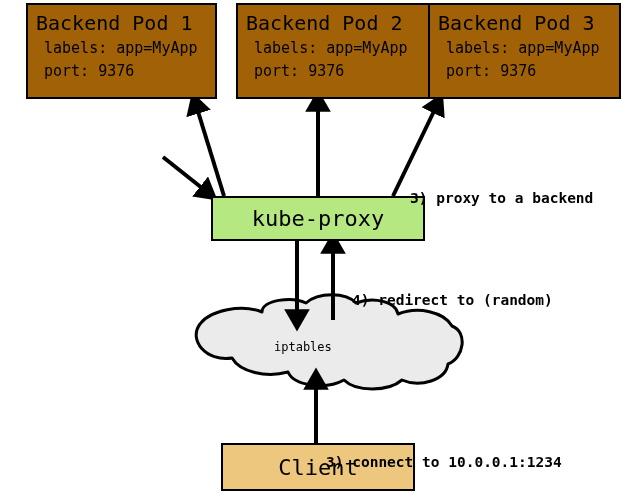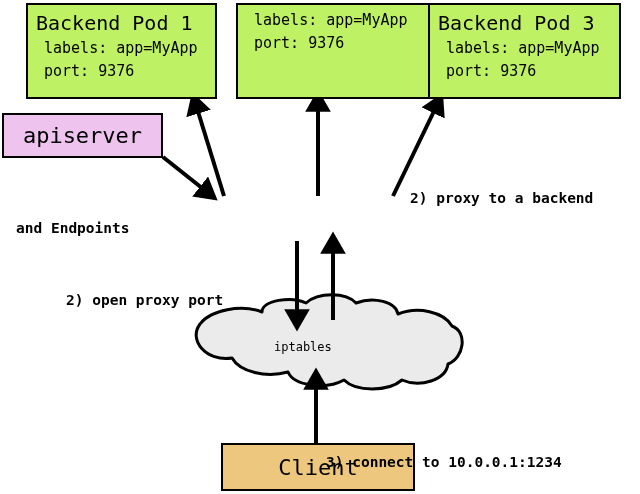--- a/index.html
+++ b/index.html
@@ -26,21 +26,21 @@
   svg.arrows { z-index: 2; pointer-events: none; }
   svg.shapes { z-index: 1; }
 
   .node-box {
     position: absolute;
     box-sizing: border-box;
     border: 2px solid #000000;
     z-index: 3;
   }
   .pod-box {
-    background: #bef264;
+    background: #a16207;
     padding: 4px 8px 8px 8px;
   }
   .pod-title {
     font-size: 20px;
     line-height: 28px;
     color: #000000;
     white-space: nowrap;
   }
   .pod-line {
     font-size: 15px;
@@ -143,53 +143,53 @@
     <line x1="316" y1="443" x2="316" y2="381" stroke="#000000" stroke-width="4" marker-end="url(#ah)"></line>
   </svg>
 
   <div class="node-box pod-box" style="left:26px; top:3px; width:191px; height:96px;">
     <div class="pod-title">Backend Pod 1</div>
     <div class="pod-line">labels: app=MyApp</div>
     <div class="pod-line">port: 9376</div>
   </div>
 
   <div class="node-box pod-box" style="left:236px; top:3px; width:196px; height:96px;">
+    <div class="pod-title">Backend Pod 2</div>
     <div class="pod-line">labels: app=MyApp</div>
     <div class="pod-line">port: 9376</div>
   </div>
 
   <div class="node-box pod-box" style="left:428px; top:3px; width:193px; height:96px;">
     <div class="pod-title">Backend Pod 3</div>
     <div class="pod-line">labels: app=MyApp</div>
     <div class="pod-line">port: 9376</div>
   </div>
 
-  <div class="node-box apiserver-box" style="left:2px; top:113px; width:161px; height:45px;">
-    <div class="apiserver-label">apiserver</div>
+
+  <div class="node-box kubeproxy-box" style="left:211px; top:196px; width:214px; height:45px;">
+    <div class="kubeproxy-label">kube-proxy</div>
   </div>
-
 
   <div class="cloud-label" style="left:274px; top:340px;">iptables</div>
 
   <div class="node-box client-box" style="left:221px; top:443px; width:194px; height:48px;">
     <div class="client-label">Client</div>
   </div>
 
   <div class="step-label" style="left:16px; top:176px;">
-    <div>and Endpoints</div>
   </div>
 
   <div class="step-label" style="left:66px; top:248px;">
-    <div>2) open proxy port</div>
   </div>
 
   <div class="step-label" style="left:326px; top:410px;">
     <div>3) connect to 10.0.0.1:1234</div>
   </div>
 
   <div class="step-label" style="left:352px; top:248px;">
+    <div>4) redirect to (random)</div>
   </div>
 
   <div class="step-label" style="left:410px; top:146px;">
-    <div>2) proxy to a backend</div>
+    <div>3) proxy to a backend</div>
   </div>
 
 </div>
 
 </body></html>

